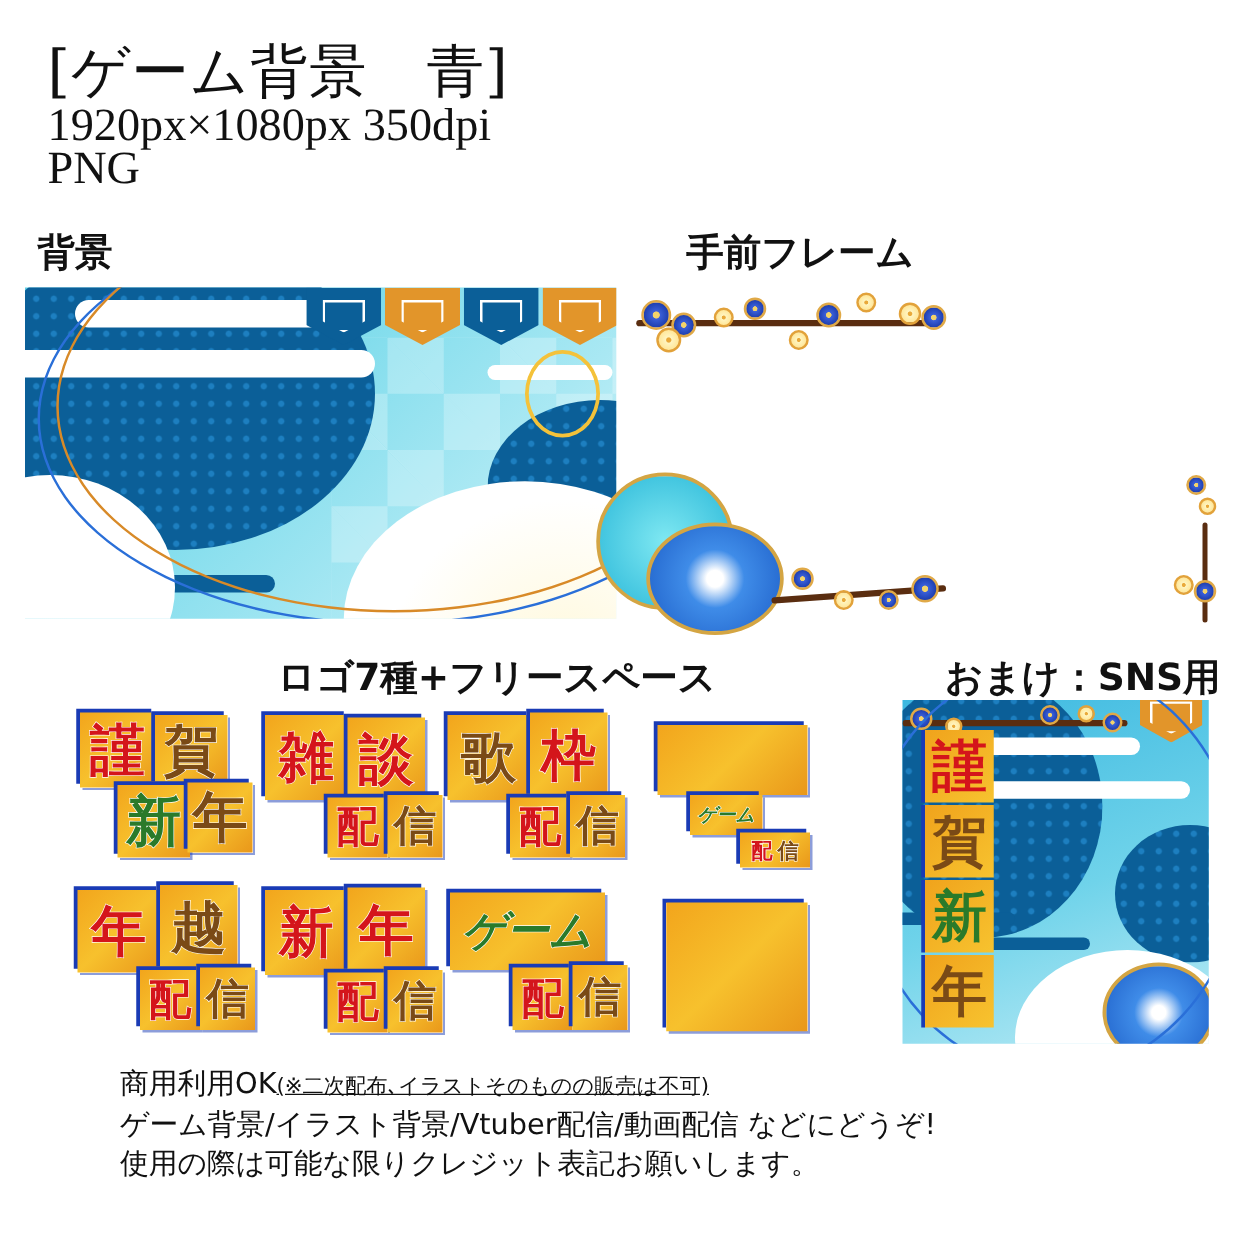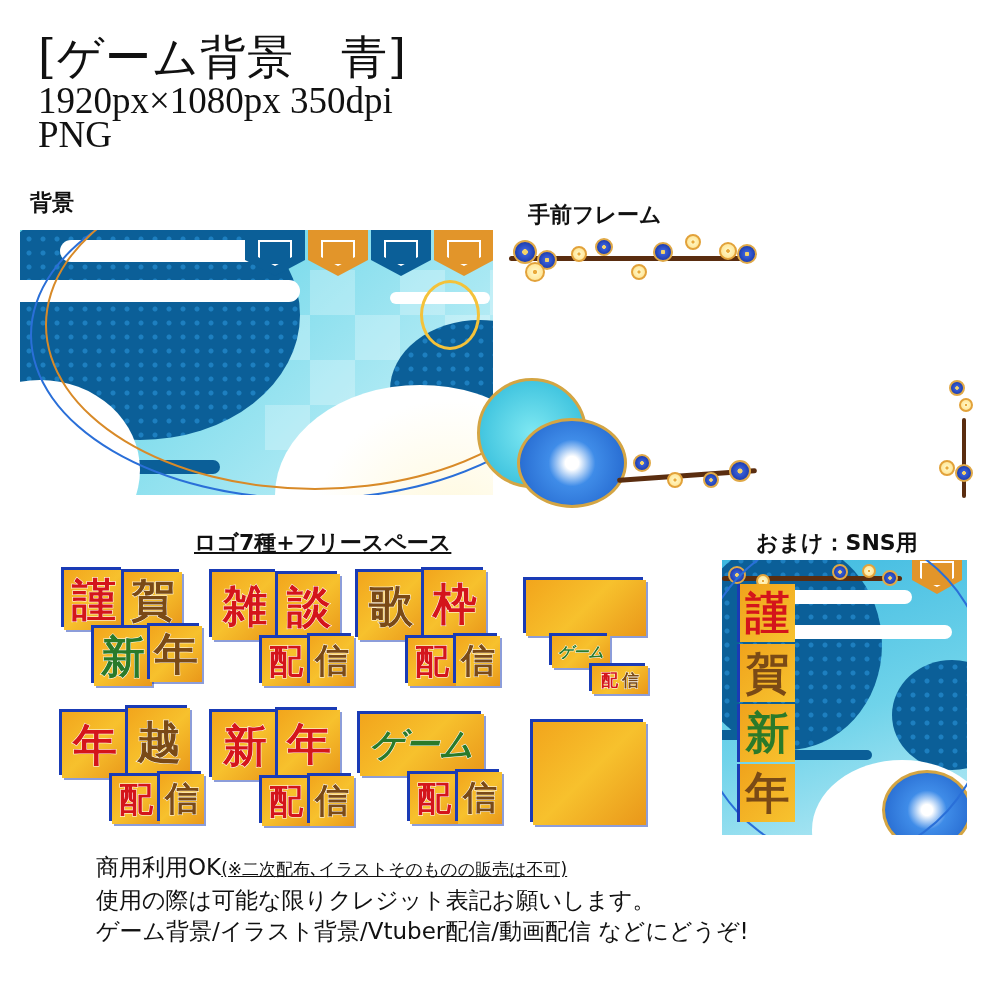--- a/index.html
+++ b/index.html
@@ -3,21 +3,21 @@
 <meta charset="utf-8">
 <style>
   * { box-sizing: border-box; margin: 0; padding: 0; }
   html, body { width: 1000px; height: 1000px; background: #ffffff; overflow: hidden; }
   body { position: relative; font-family: "DejaVu Sans", sans-serif; color: #111; }
 
   .title { position: absolute; left: 38px; top: 32px; font-family: "DejaVu Serif", serif; font-size: 46px; line-height: 50px; letter-spacing: 1px; }
   .spec { position: absolute; left: 38px; top: 84px; font-family: "Liberation Serif", serif; font-size: 37px; line-height: 34px; }
   .fmt { position: absolute; left: 38px; top: 118px; font-family: "Liberation Serif", serif; font-size: 37px; line-height: 34px; }
 
-  .label { position: absolute; font-size: 22px; font-weight: bold; line-height: 26px; }
+  .label { position: absolute; font-size: 30px; font-weight: bold; line-height: 26px; }
 
   
   .bg-panel { position: absolute; left: 20px; top: 230px; width: 473px; height: 265px; overflow: hidden;
     background: linear-gradient(135deg, #5fd0e6 0%, #7fdcec 40%, #a9e8f3 70%, #dff7fb 100%); }
   .checker { position: absolute; left: 245px; top: 40px; width: 230px; height: 230px;
     background-image: linear-gradient(45deg, rgba(255,255,255,0.25) 25%, transparent 25%, transparent 75%, rgba(255,255,255,0.25) 75%),
                       linear-gradient(45deg, rgba(255,255,255,0.25) 25%, transparent 25%, transparent 75%, rgba(255,255,255,0.25) 75%);
     background-size: 90px 90px; background-position: 0 0, 45px 45px; }
   .navy-blob { position: absolute; background: #0b5f98; border-radius: 50%;
     background-image: radial-gradient(circle, #1d7fc0 2px, transparent 3px); background-size: 14px 14px; }
@@ -55,22 +55,22 @@
   .footer .small { font-size: 17px; text-decoration: underline; }
 </style>
 </head>
 <body>
 
 <div class="title">[ゲーム背景　青]</div>
 <div class="spec">1920px×1080px 350dpi</div>
 <div class="fmt">PNG</div>
 
 <div class="label" style="left:30px; top:190px;">背景</div>
-<div class="label" style="left:528px; top:190px;margin-top:12px;">手前フレーム</div>
-<div class="label" style="left:194px; top:530px;text-decoration:underline;">ロゴ7種+フリースペース</div>
+<div class="label" style="left:549px; top:190px;">手前フレーム</div>
+<div class="label" style="left:222px; top:530px;">ロゴ7種+フリースペース</div>
 <div class="label" style="left:756px; top:530px;">おまけ：SNS用</div>
 
 <div class="bg-panel">
   <div class="checker"></div>
   <div class="navy-blob" style="left:-40px; top:-40px; width:320px; height:250px;"></div>
   <div class="navy-blob" style="left:370px; top:90px; width:180px; height:140px;"></div>
   <div class="bar" style="left:40px; top:10px; width:210px; height:22px; background:#fff;"></div>
   <div class="bar" style="left:-10px; top:50px; width:290px; height:22px; background:#fff;"></div>
   <div class="bar" style="left:370px; top:62px; width:100px; height:12px; background:#fff;"></div>
   <div class="bar" style="left:20px; top:230px; width:180px; height:14px; background:#0b5f98;"></div>
@@ -252,15 +252,15 @@
   <div class="sns-tile" style="top:144px;">
       <span class="c-green">新</span>
     </div>
   <div class="sns-tile" style="top:204px;">
       <span class="c-brown">年</span>
     </div>
 </div>
 
 <div class="footer">
   <div><span>商用利用OK</span><span class="small">(※二次配布､イラストそのものの販売は不可)</span></div>
+  <div>ゲーム背景/イラスト背景/Vtuber配信/動画配信 などにどうぞ!</div>
   <div>使用の際は可能な限りクレジット表記お願いします。</div>
-  <div>ゲーム背景/イラスト背景/Vtuber配信/動画配信 などにどうぞ!</div>
 </div>
 
 </body></html>

